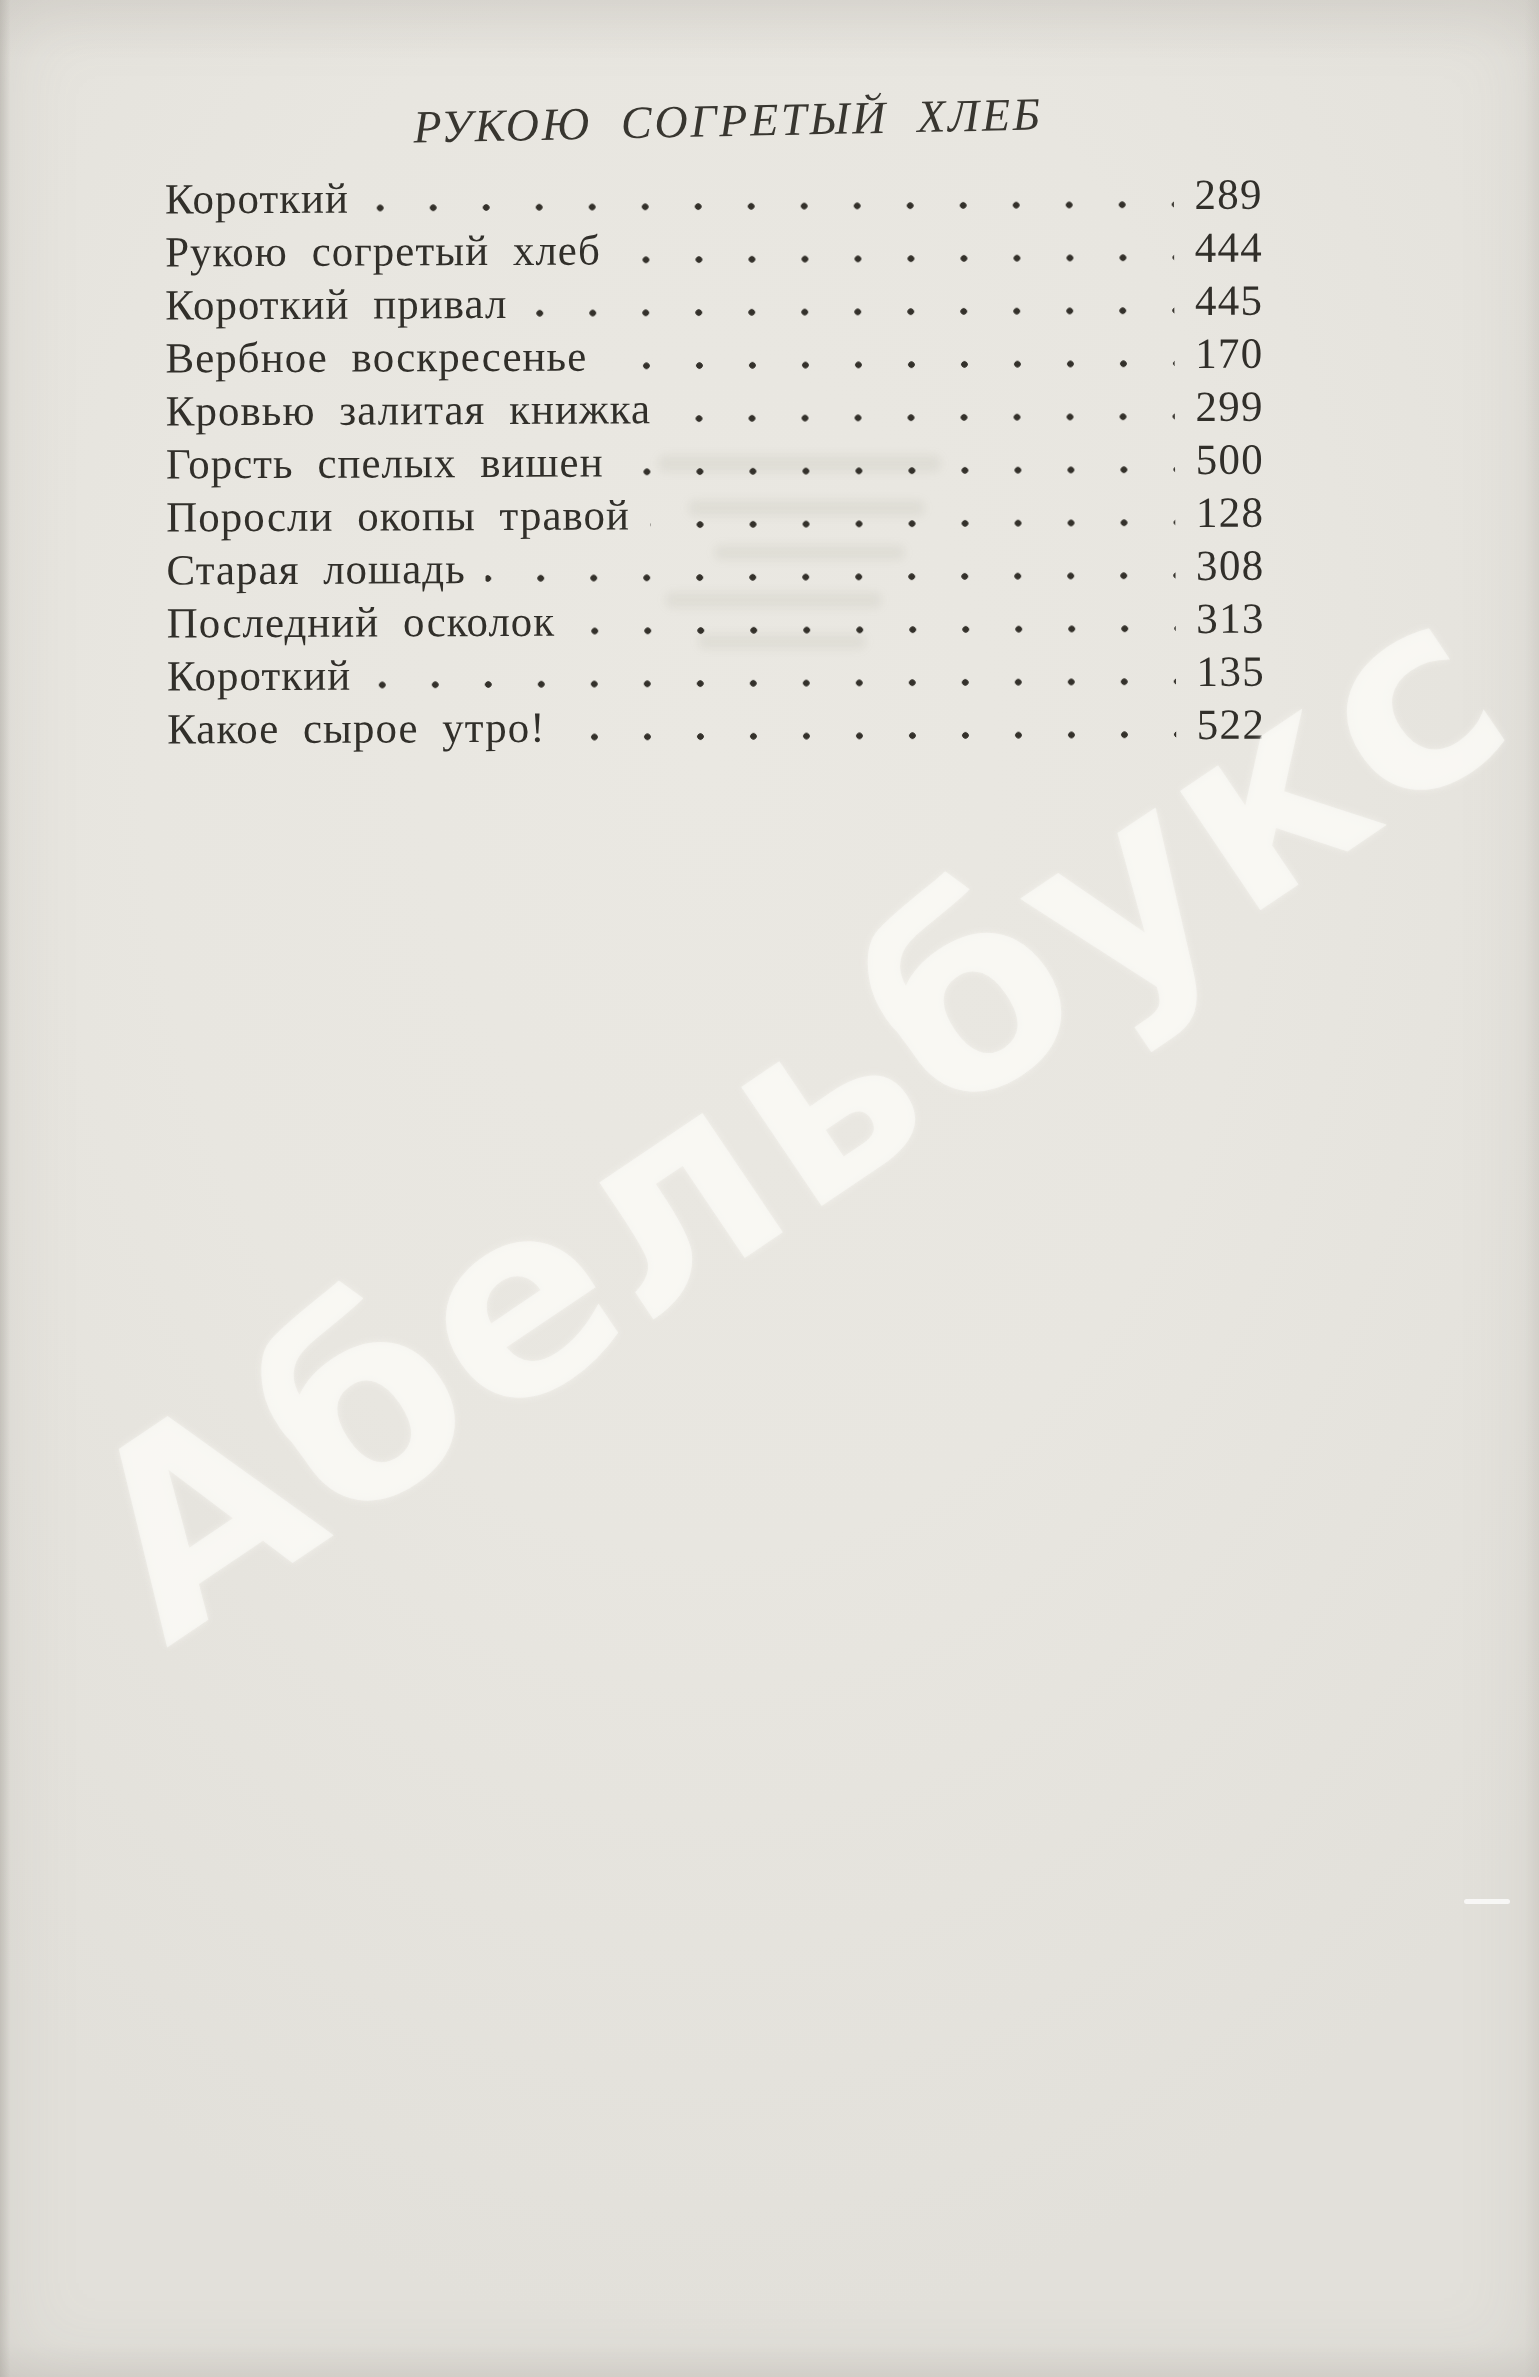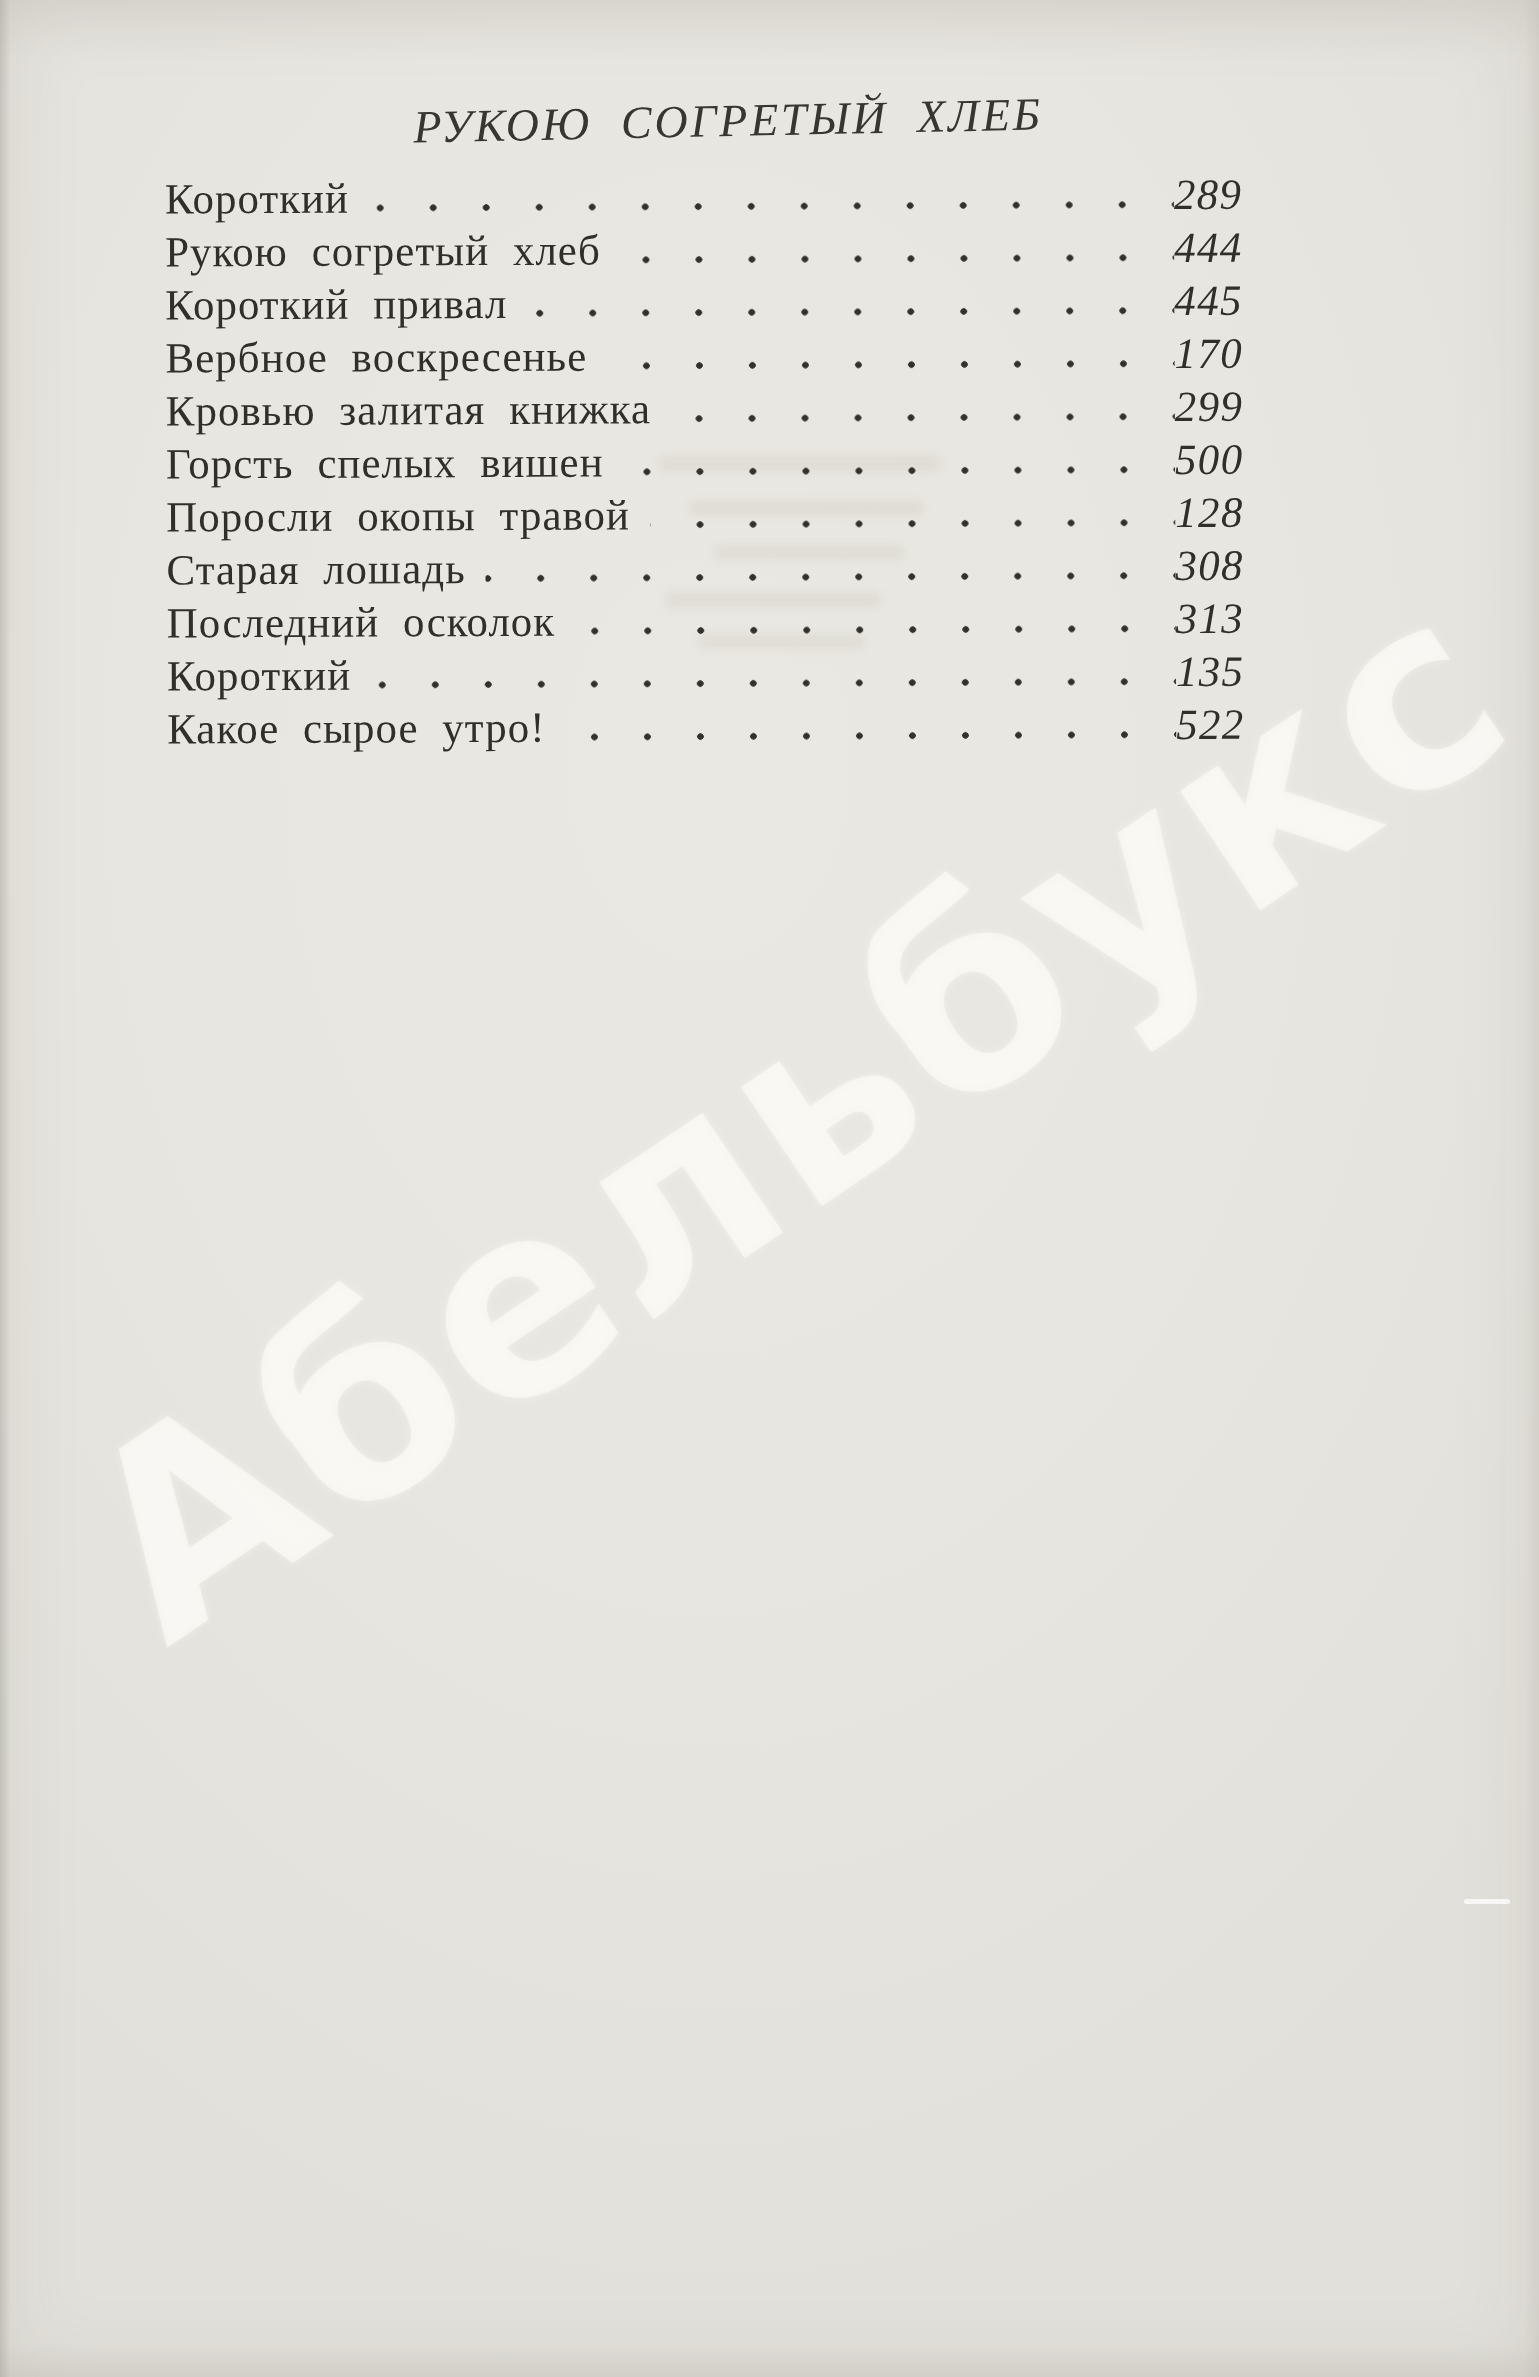--- a/index.html
+++ b/index.html
@@ -74,24 +74,23 @@
     flex:1;
     height:9.2px;
     margin-left:20px;
     background-image:radial-gradient(circle at center, #34312b 3px, rgba(52,49,43,0) 3.6px);
     background-size:53px 9.2px;
     background-repeat:repeat-x;
     background-position:right 25px top 0;
   }
   .toc-page{
     width:89px;
-    text-align:left;
+    text-align:right;
     letter-spacing:1.3px;
     color:#312f2a;
-    font-style:italic;
   }
 
   
   .smudge{
     position:absolute;
     background:rgba(138,133,122,0.10);
     border-radius:8px;
     filter:blur(4px);
     z-index:1;
   }

